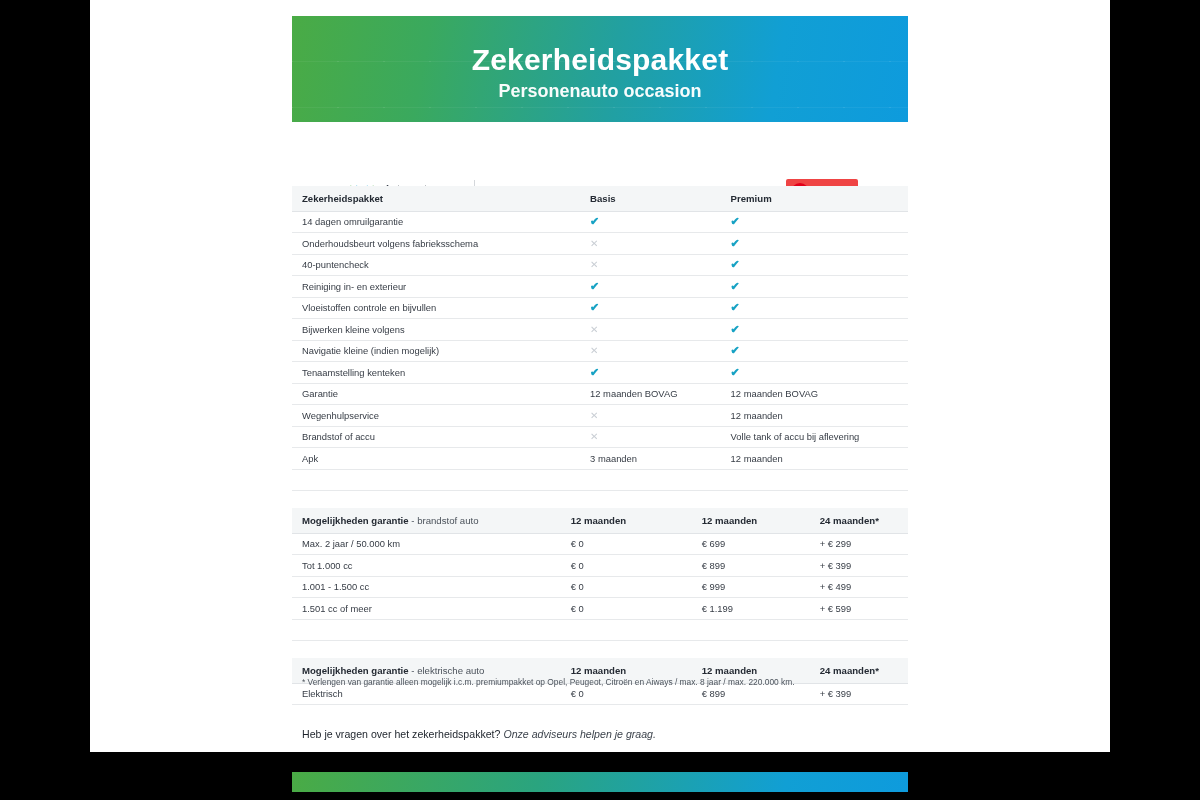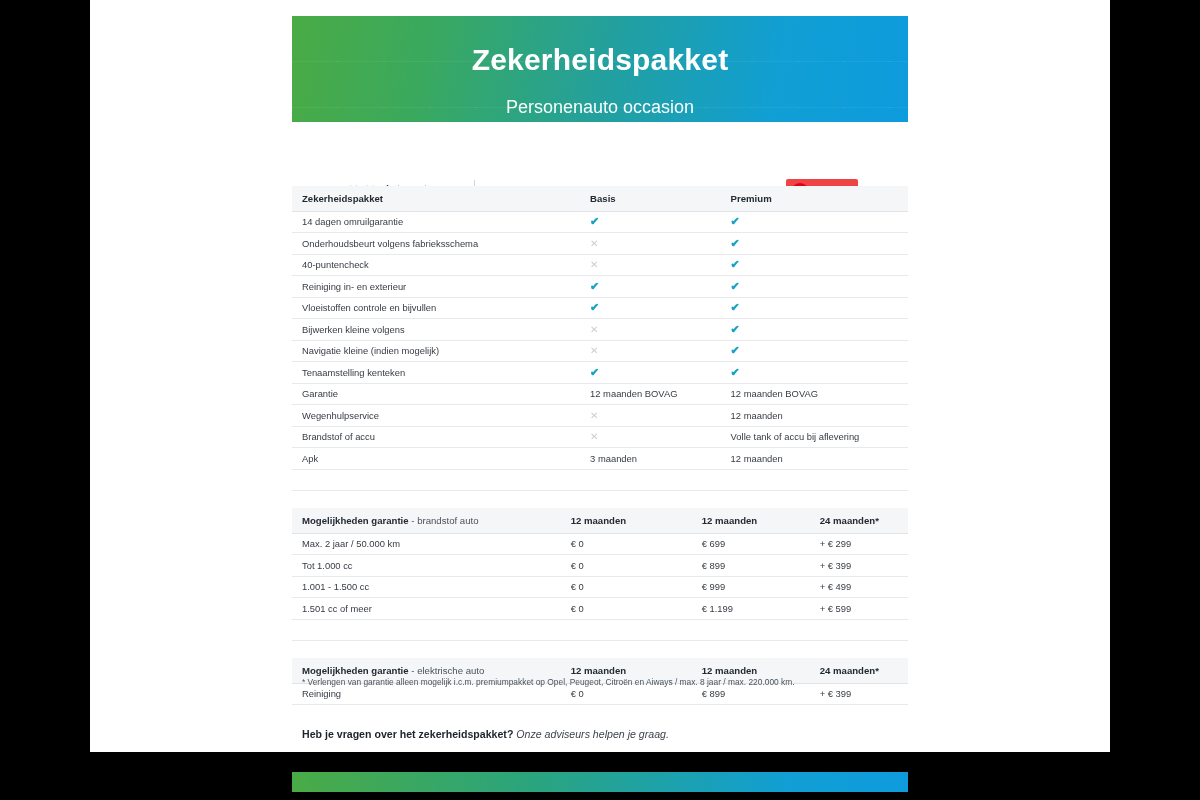--- a/index.html
+++ b/index.html
@@ -46,22 +46,22 @@
     font-size: 30px;
     font-weight: bold;
     letter-spacing: 0.2px;
     margin-top: 27px;
   }
   .banner-sub {
     position: relative;
     text-align: center;
     color: #ffffff;
     font-size: 18px;
-    font-weight: normal;
-    margin-top: 20px;
+    font-weight: bold;
+    margin-top: 4px;
     opacity: 0.97;
   }
   
   .footer-bar {
     position: absolute;
     left: 202px;
     top: 772px;
     width: 616px;
     height: 20px;
     background: linear-gradient(100deg, #4aab45 0%, #2aa47f 40%, #119fd4 80%, #0e9bdd 100%);
@@ -255,21 +255,21 @@
   .cta {
     position: absolute;
     left: 202px;
     top: 728px;
     width: 600px;
     padding: 0 10px;
     box-sizing: border-box;
     font-size: 10.6px;
     color: #1d232b;
   }
-  .cta b { font-weight: bold; }
+  .cta b { font-weight: normal; }
   .cta span.it { font-style: italic; color: #3c434c; }
 </style>
 </head>
 <body>
 
 <div class="page">
 
   <div class="banner">
     <div class="banner-title">Zekerheidspakket</div>
     <div class="banner-sub">Personenauto occasion</div>
@@ -485,21 +485,21 @@
       <thead>
         <tr>
           <td><span>Mogelijkheden garantie</span> <span class="sub-normal">- elektrische auto</span></td>
           <td>12 maanden</td>
           <td>12 maanden</td>
           <td>24 maanden*</td>
         </tr>
       </thead>
       <tbody>
         <tr>
-          <td>Reiniging</td>
+          <td>Elektrisch</td>
           <td>€ 0</td>
           <td>€ 899</td>
           <td>+ € 399</td>
         </tr>
       </tbody>
     </table>
 
   </div>
 
   <div class="footnote">* Verlengen van garantie alleen mogelijk i.c.m. premiumpakket op Opel, Peugeot, Citroën en Aiways / max. 8 jaar / max. 220.000 km.</div>

